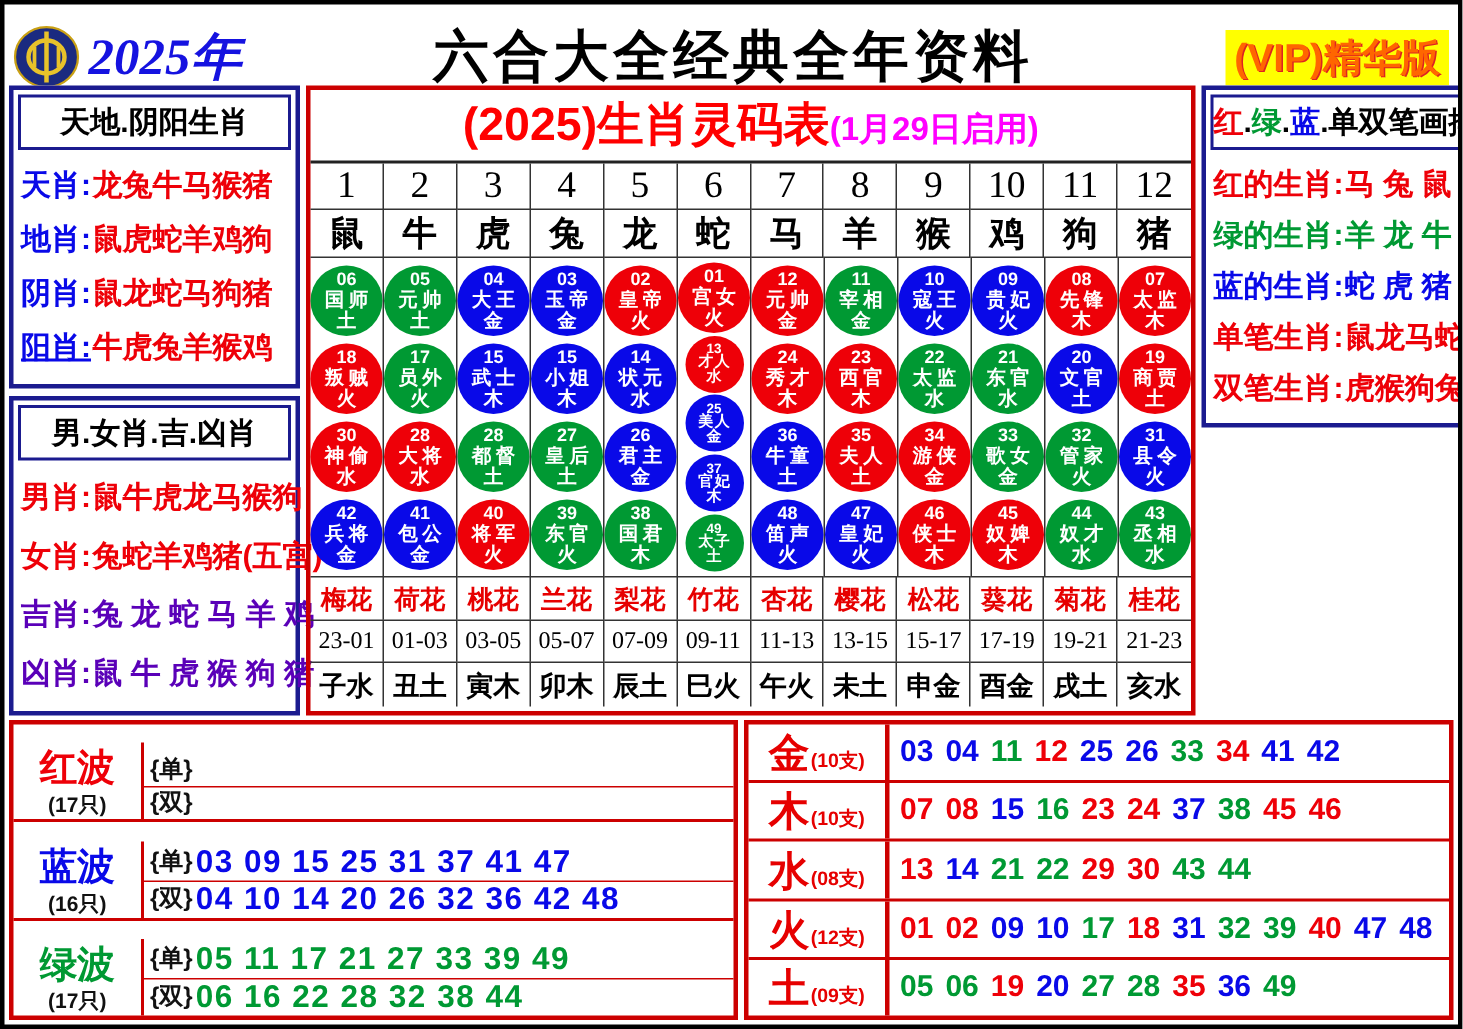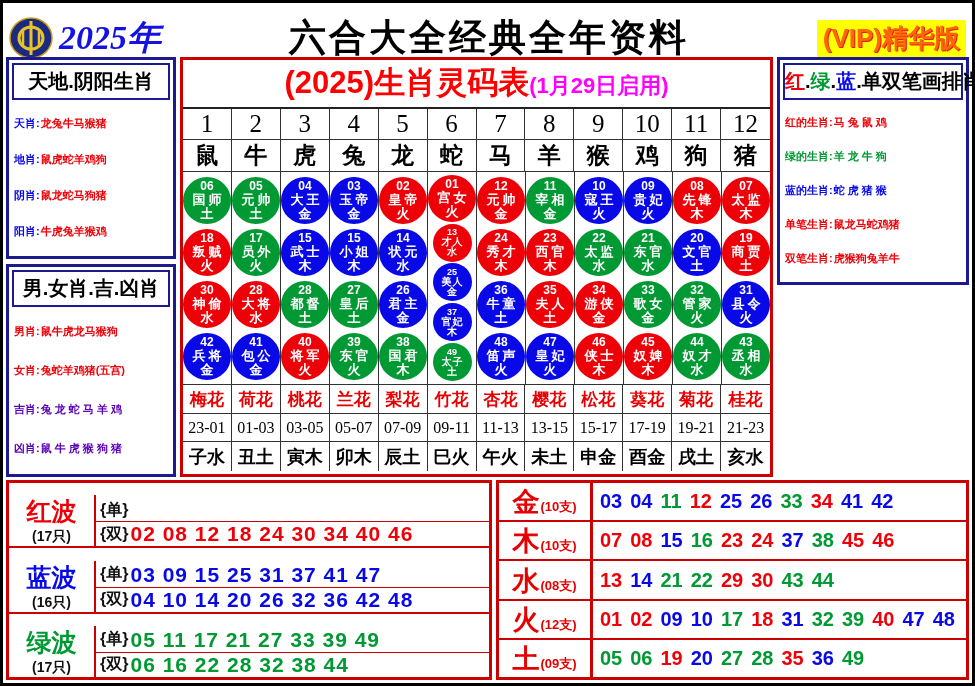--- a/index.html
+++ b/index.html
@@ -15,21 +15,21 @@
 
   
   .content { display:flex; gap:4px; padding:2px 3px 0 3px; height:422px; }
   .col-left  { width:194px; display:flex; flex-direction:column; gap:5px;justify-content:center; }
   .col-mid   { flex:1; }
   .col-right { width:192px; display:flex; flex-direction:column; gap:5px; }
 
   .side-box { border:3px solid #1b1b8f; background:#fff; display:flex; flex-direction:column; }
   .side-title { margin:3px; border:2px solid #1b1b8f; text-align:center; font-size:20px; font-weight:bold; padding:3px 0; color:#000; white-space:nowrap; }
   .side-rows { flex:1; display:flex; flex-direction:column; justify-content:space-around; padding:2px 5px 6px 5px; }
-  .side-row { font-size:11px; font-weight:bold; white-space:nowrap; }
+  .side-row { font-size:20px; font-weight:bold; white-space:nowrap; }
   .side-row .lbl { margin-right:1px; }
 
   
   .mid-box { border:3px solid #cc0000; height:100%; display:flex; flex-direction:column; }
   .band { text-align:center; font-weight:bold; padding:2px 0 3px 0; border-bottom:2px solid #222; white-space:nowrap; }
   .band .t1 { color:#ff0000; font-size:31px; }
   .band .t2 { color:#ff00ff; font-size:22px; }
   .grid-row { display:grid; grid-template-columns:repeat(12,1fr); }
   .cell { border-right:1px solid #333; text-align:center; display:flex; align-items:center; justify-content:center; }
   .cell:last-child { border-right:none; }
@@ -91,21 +91,21 @@
 
   <div class="content">
 
     <div class="col-left">
       <div class="side-box" style="height:202px;">
         <div class="side-title">天地.阴阳生肖</div>
         <div class="side-rows" id="left-top-rows">
             <div class="side-row"><span class="lbl" style="color: rgb(9, 9, 232);">天肖:</span><span class="val" style="color: rgb(238, 0, 8);">龙兔牛马猴猪</span></div>
             <div class="side-row"><span class="lbl" style="color: rgb(9, 9, 232);">地肖:</span><span class="val" style="color: rgb(238, 0, 8);">鼠虎蛇羊鸡狗</span></div>
             <div class="side-row"><span class="lbl" style="color: rgb(9, 9, 232);">阴肖:</span><span class="val" style="color: rgb(238, 0, 8);">鼠龙蛇马狗猪</span></div>
-            <div class="side-row"><span class="lbl" style="color: rgb(9, 9, 232);">阳肖:</span><span class="val" style="color: rgb(238, 0, 8);">牛虎兔羊猴鸡</span></div>
+            <div class="side-row"><span class="lbl" style="color: rgb(9, 9, 232); text-decoration: underline;">阳肖:</span><span class="val" style="color: rgb(238, 0, 8);">牛虎兔羊猴鸡</span></div>
           </div>
       </div>
       <div class="side-box" style="flex:1;">
         <div class="side-title">男.女肖.吉.凶肖</div>
         <div class="side-rows" id="left-bottom-rows">
             <div class="side-row"><span class="lbl" style="color: rgb(238, 0, 8);">男肖:</span><span class="val" style="color: rgb(238, 0, 8);">鼠牛虎龙马猴狗</span></div>
             <div class="side-row"><span class="lbl" style="color: rgb(238, 0, 8);">女肖:</span><span class="val" style="color: rgb(238, 0, 8);">兔蛇羊鸡猪(五宫)</span></div>
             <div class="side-row"><span class="lbl" style="color: rgb(90, 0, 184);">吉肖:</span><span class="val" style="color: rgb(90, 0, 184);">兔 龙 蛇 马 羊 鸡</span></div>
             <div class="side-row"><span class="lbl" style="color: rgb(90, 0, 184);">凶肖:</span><span class="val" style="color: rgb(90, 0, 184);">鼠 牛 虎 猴 狗 猪</span></div>
           </div>
@@ -481,21 +481,20 @@
           <div class="wave-label">
             <div class="wave-name" style="color: rgb(238, 0, 8);">红波</div>
             <div class="wave-count">(17只)</div>
           </div>
           <div class="wave-nums">
             <div class="wave-line">
               <span class="wave-tag">{单}</span>
             </div>
             <div class="wave-line">
               <span class="wave-tag">{双}</span>
-              <span class="wave-numbers" style="color: rgb(238, 0, 8);">02 08 12 18 24 30 34 40 46</span>
             </div>
           </div>
         </div>
         <div class="wave-group">
           <div class="wave-label">
             <div class="wave-name" style="color: rgb(9, 9, 232);">蓝波</div>
             <div class="wave-count">(16只)</div>
           </div>
           <div class="wave-nums">
             <div class="wave-line">

